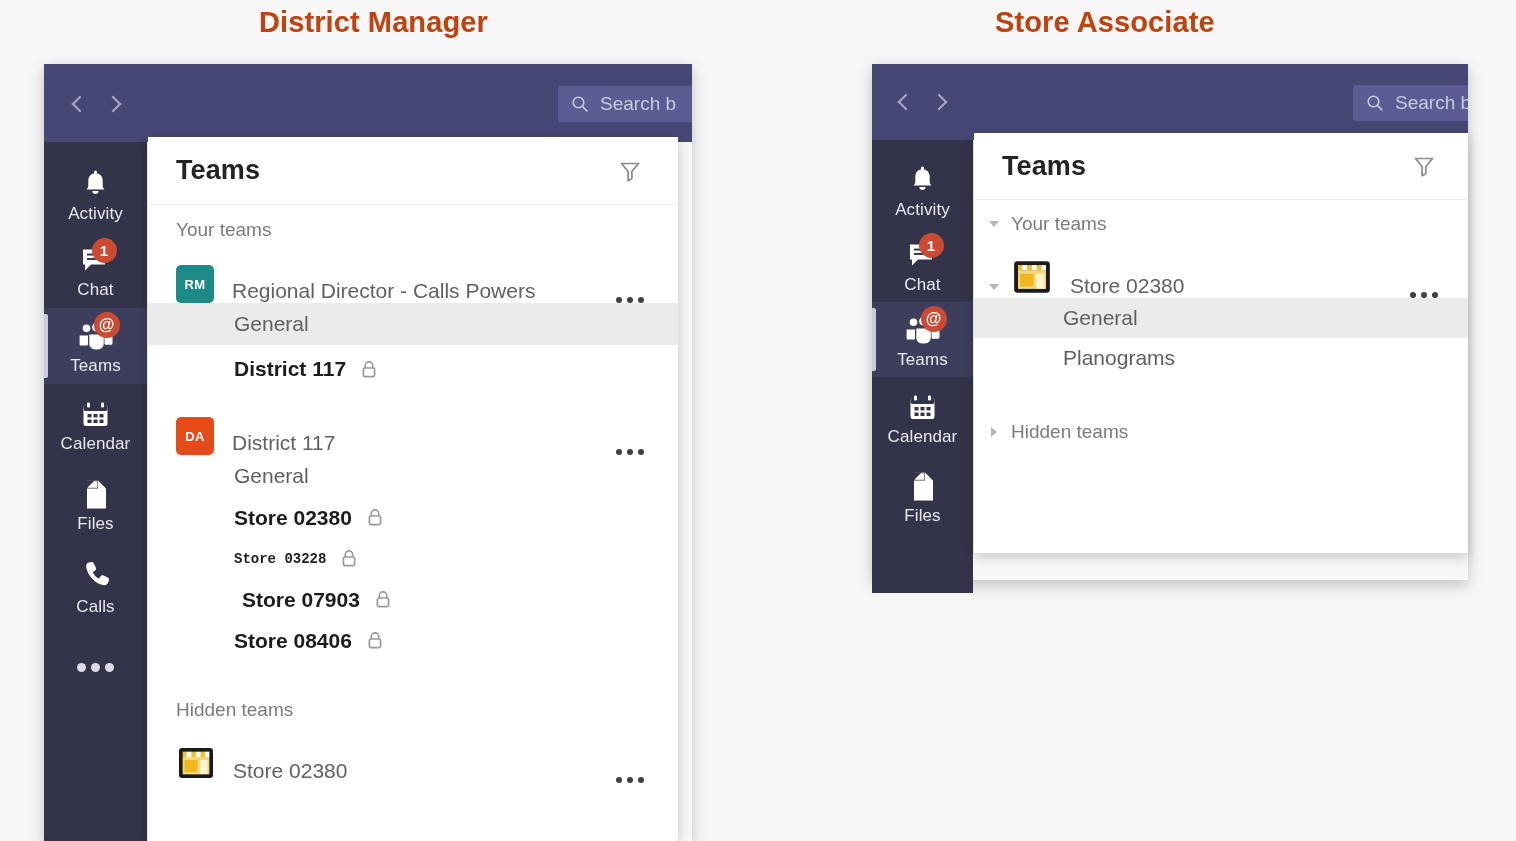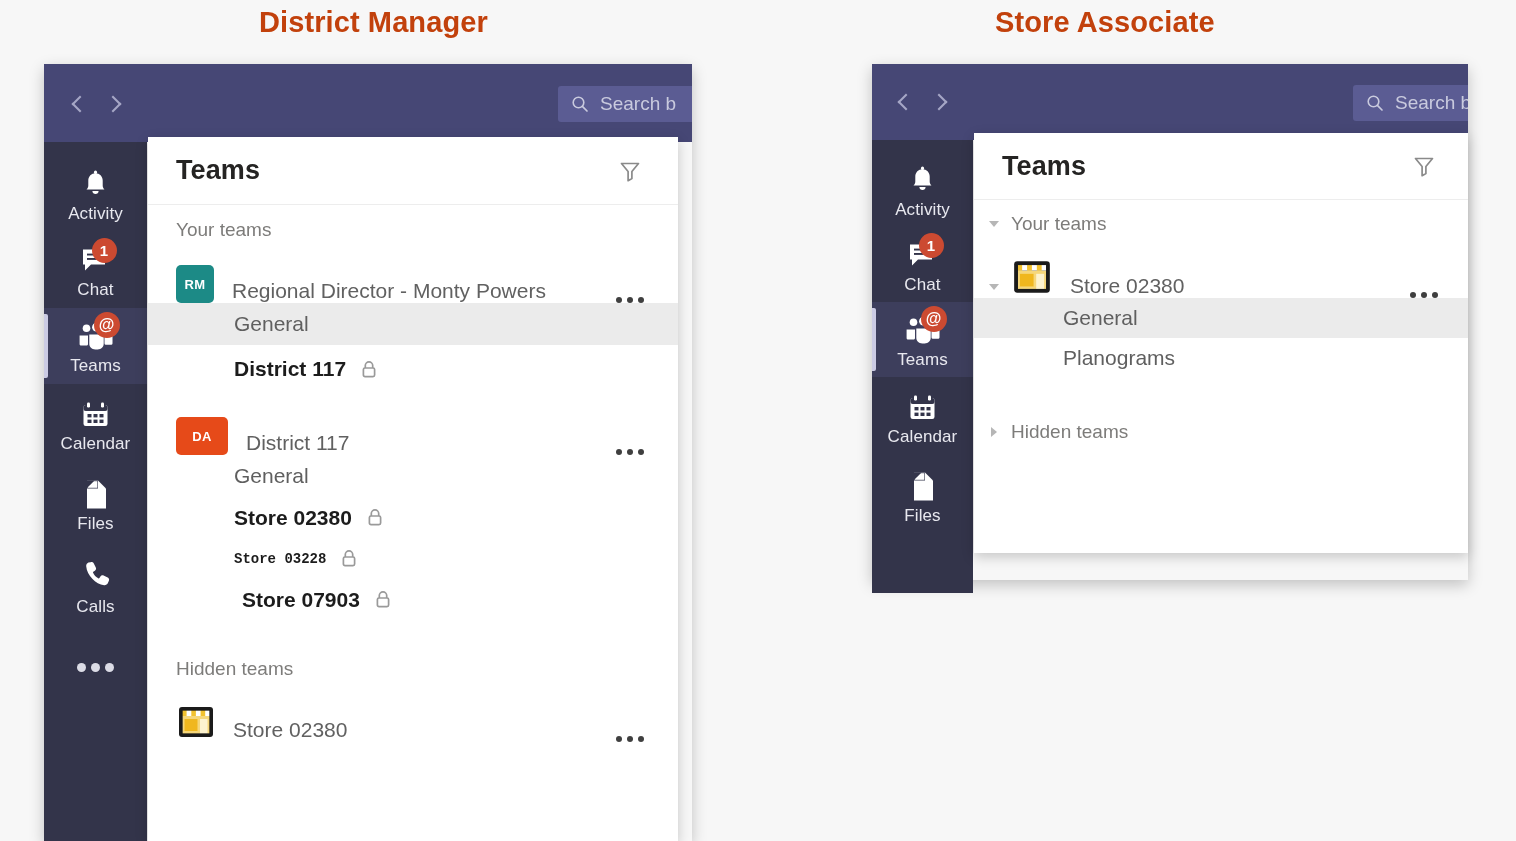--- a/index.html
+++ b/index.html
@@ -382,21 +382,21 @@
         </svg>
       </div>
     </div>
 
     <div class="section-head" style="height:50px; padding:0 0 0 28px; font-size:19px;">
       <span>Your teams</span>
     </div>
 
     <div class="team-row" style="height:48px; padding:0 34px 0 28px;">
       <div class="avatar" style="width:38px;height:38px;background:#1c8a86;font-size:13px;">RM</div>
-      <div class="team-name" style="font-size:21px; margin-left:18px;">Regional Director - Monty Powers</div>
+      <div class="team-name" style="font-size:21px; margin-left:18px;">Regional Director - Calls Powers</div>
       <div class="more-dots">
         <i style="width:6px;height:6px;"></i>
           <i style="width:6px;height:6px;"></i>
           <i style="width:6px;height:6px;"></i>
       </div>
     </div>
 
     <div class="chan-row selected" style="height:42px; padding-left:86px;">
       <span class="chan-name" style="font-size:21px;">General</span>
     </div>
@@ -405,21 +405,21 @@
       <span class="chan-name bold" style="font-size:21px;">District 117</span>
       <span class="lock-icon" style="width:22px;height:22px;margin-left:12px;">
         <svg width="16" height="19" viewBox="0 0 16 19">
           <path d="M4.3 8V5.6a3.7 3.7 0 017.4 0V8" fill="none" stroke="#9a9a9a" stroke-width="1.7"></path>
           <rect x="2.4" y="8" width="11.2" height="8.6" rx="1.6" fill="none" stroke="#9a9a9a" stroke-width="1.7"></rect>
         </svg>
       </span>
     </div>
 
     <div class="team-row" style="height:48px; padding:0 34px 0 28px; margin-top:14px;">
-      <div class="avatar" style="width:52px;height:38px;background:#e64a19;font-size:13px;">DA</div>
+      <div class="avatar" style="width:38px;height:38px;background:#e64a19;font-size:13px;">DA</div>
       <div class="team-name" style="font-size:21px; margin-left:18px;">District 117</div>
       <div class="more-dots">
         <i style="width:6px;height:6px;"></i>
           <i style="width:6px;height:6px;"></i>
           <i style="width:6px;height:6px;"></i>
       </div>
     </div>
 
     <div class="chan-row" style="height:42px; padding-left:86px;">
       <span class="chan-name" style="font-size:21px;">General</span>
@@ -448,20 +448,29 @@
     <div class="chan-row" style="height:41px; padding-left:86px;">
       <span class="chan-name bold" style="font-size:21px;margin-left:8px;">Store 07903</span>
       <span class="lock-icon" style="width:22px;height:22px;margin-left:12px;">
         <svg width="16" height="19" viewBox="0 0 16 19">
             <path d="M4.3 8V5.6a3.7 3.7 0 017.4 0V8" fill="none" stroke="#9a9a9a" stroke-width="1.7"></path>
             <rect x="2.4" y="8" width="11.2" height="8.6" rx="1.6" fill="none" stroke="#9a9a9a" stroke-width="1.7"></rect>
           </svg>
       </span>
     </div>
 
+    <div class="chan-row" style="height:41px; padding-left:86px;">
+      <span class="chan-name bold" style="font-size:21px;">Store 08406</span>
+      <span class="lock-icon" style="width:22px;height:22px;margin-left:12px;">
+        <svg width="16" height="19" viewBox="0 0 16 19">
+            <path d="M4.3 8V5.6a3.7 3.7 0 017.4 0V8" fill="none" stroke="#9a9a9a" stroke-width="1.7"></path>
+            <rect x="2.4" y="8" width="11.2" height="8.6" rx="1.6" fill="none" stroke="#9a9a9a" stroke-width="1.7"></rect>
+          </svg>
+      </span>
+    </div>
 
     <div class="section-head" style="height:50px; padding:0 0 0 28px; font-size:19px; margin-top:24px;">
       <span>Hidden teams</span>
     </div>
 
     <div class="team-row" style="height:48px; padding:0 34px 0 28px;">
       <span class="store-icon" style="width:40px;height:40px;">
         <svg width="40" height="40" viewBox="0 0 40 40">
           <rect x="3" y="5" width="34" height="30" rx="3" fill="#1b1b1b"></rect>
           <rect x="6" y="8" width="28" height="6" fill="#ffffff"></rect>

